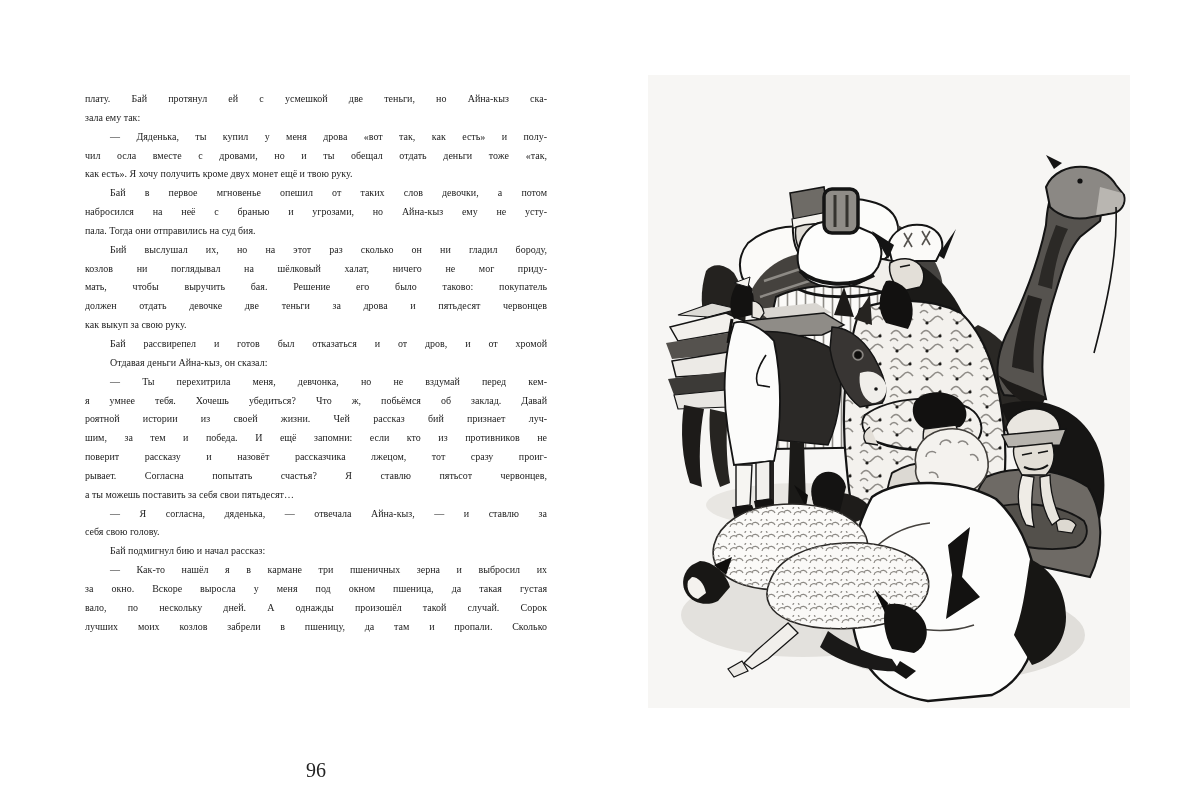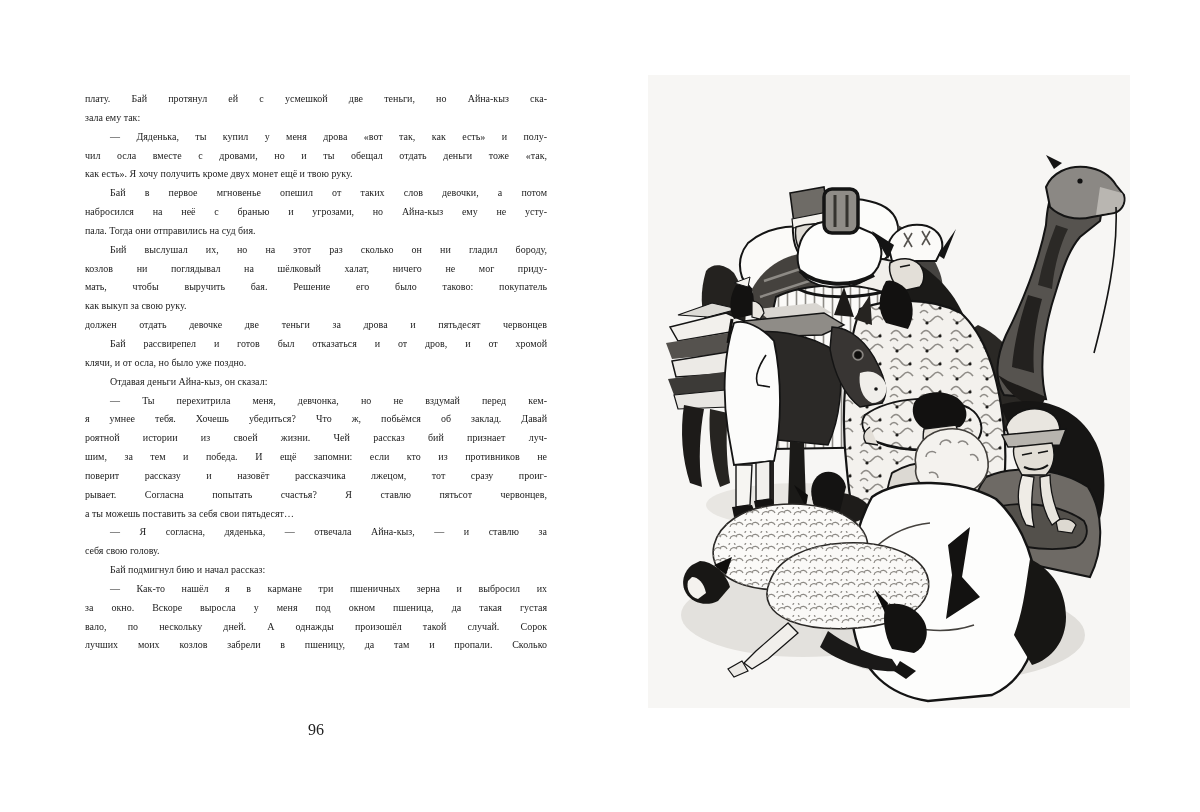--- a/index.html
+++ b/index.html
@@ -13,22 +13,22 @@
     position:absolute;left:85px;top:90px;width:462px;color:#1c1c1c;
   }
   .line{
     font-size:10px;line-height:18.85px;height:18.85px;overflow:hidden;
     text-rendering:optimizeLegibility;
   }
   .line.j{text-align:justify;}
   .line.j::after{content:"";display:inline-block;width:100%;height:0;}
   .line.ind{text-indent:25px;}
   .page-number{
-    position:absolute;left:85px;top:721px;width:462px;text-align:center;
-    font-size:16px;color:#222;
+    position:absolute;left:85px;top:759px;width:462px;text-align:center;
+    font-size:20px;color:#222;
   }
   .illustration{
     position:absolute;left:648px;top:75px;width:482px;height:633px;margin:0;
   }
   .illustration svg{display:block;width:482px;height:633px;}
 </style>
 </head>
 <body>
 
 <div class="left-page">
@@ -37,24 +37,23 @@
       <div class="line">зала ему так:</div>
       <div class="line j ind">— Дяденька, ты купил у меня дрова «вот так, как есть» и полу-</div>
       <div class="line j">чил осла вместе с дровами, но и ты обещал отдать деньги тоже «так,</div>
       <div class="line">как есть». Я хочу получить кроме двух монет ещё и твою руку.</div>
       <div class="line j ind">Бай в первое мгновенье опешил от таких слов девочки, а потом</div>
       <div class="line j">набросился на неё с бранью и угрозами, но Айна-кыз ему не усту-</div>
       <div class="line">пала. Тогда они отправились на суд бия.</div>
       <div class="line j ind">Бий выслушал их, но на этот раз сколько он ни гладил бороду,</div>
       <div class="line j">козлов ни поглядывал на шёлковый халат, ничего не мог приду-</div>
       <div class="line j">мать, чтобы выручить бая. Решение его было таково: покупатель</div>
+      <div class="line j">должен отдать девочке две теньги за дрова и пятьдесят червонцев</div>
       <div class="line">как выкуп за свою руку.</div>
-      <div class="line j">должен отдать девочке две теньги за дрова и пятьдесят червонцев</div>
       <div class="line j ind">Бай рассвирепел и готов был отказаться и от дров, и от хромой</div>
-      <div class="line">клячи, и от осла, но было уже поздно.</div>
       <div class="line ind">Отдавая деньги Айна-кыз, он сказал:</div>
       <div class="line j ind">— Ты перехитрила меня, девчонка, но не вздумай перед кем-</div>
       <div class="line j">я умнее тебя. Хочешь убедиться? Что ж, побьёмся об заклад. Давай</div>
       <div class="line j">роятной истории из своей жизни. Чей рассказ бий признает луч-</div>
       <div class="line j">шим, за тем и победа. И ещё запомни: если кто из противников не</div>
       <div class="line j">поверит рассказу и назовёт рассказчика лжецом, тот сразу проиг-</div>
       <div class="line j">рывает. Согласна попытать счастья? Я ставлю пятьсот червонцев,</div>
       <div class="line">а ты можешь поставить за себя свои пятьдесят…</div>
       <div class="line j ind">— Я согласна, дяденька, — отвечала Айна-кыз, — и ставлю за</div>
       <div class="line">себя свою голову.</div>

